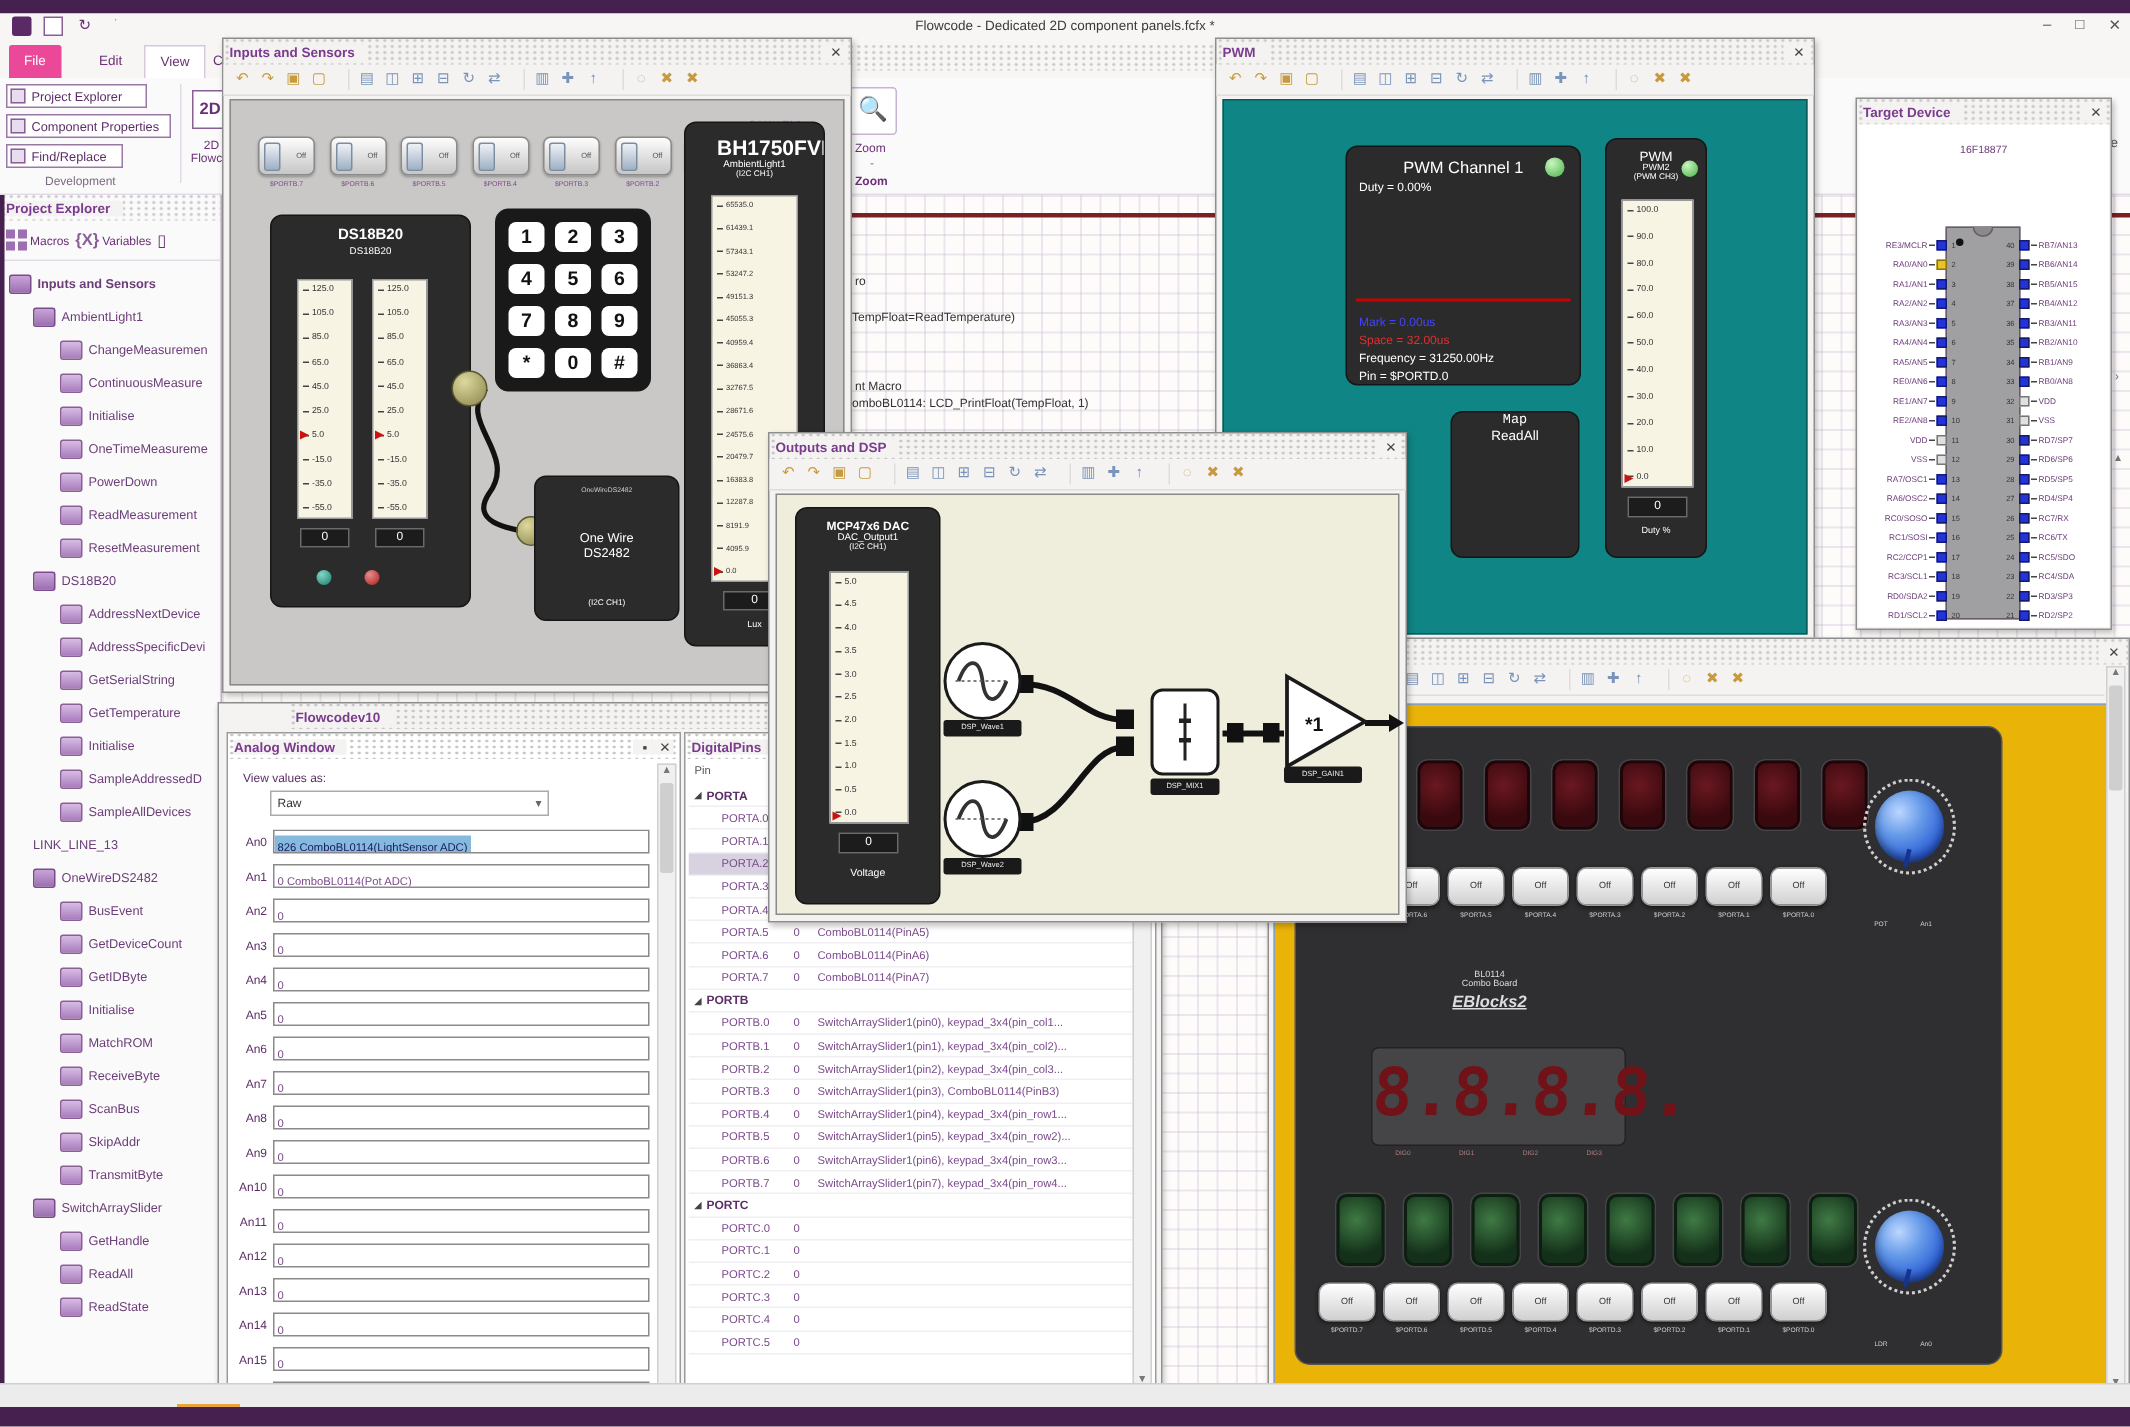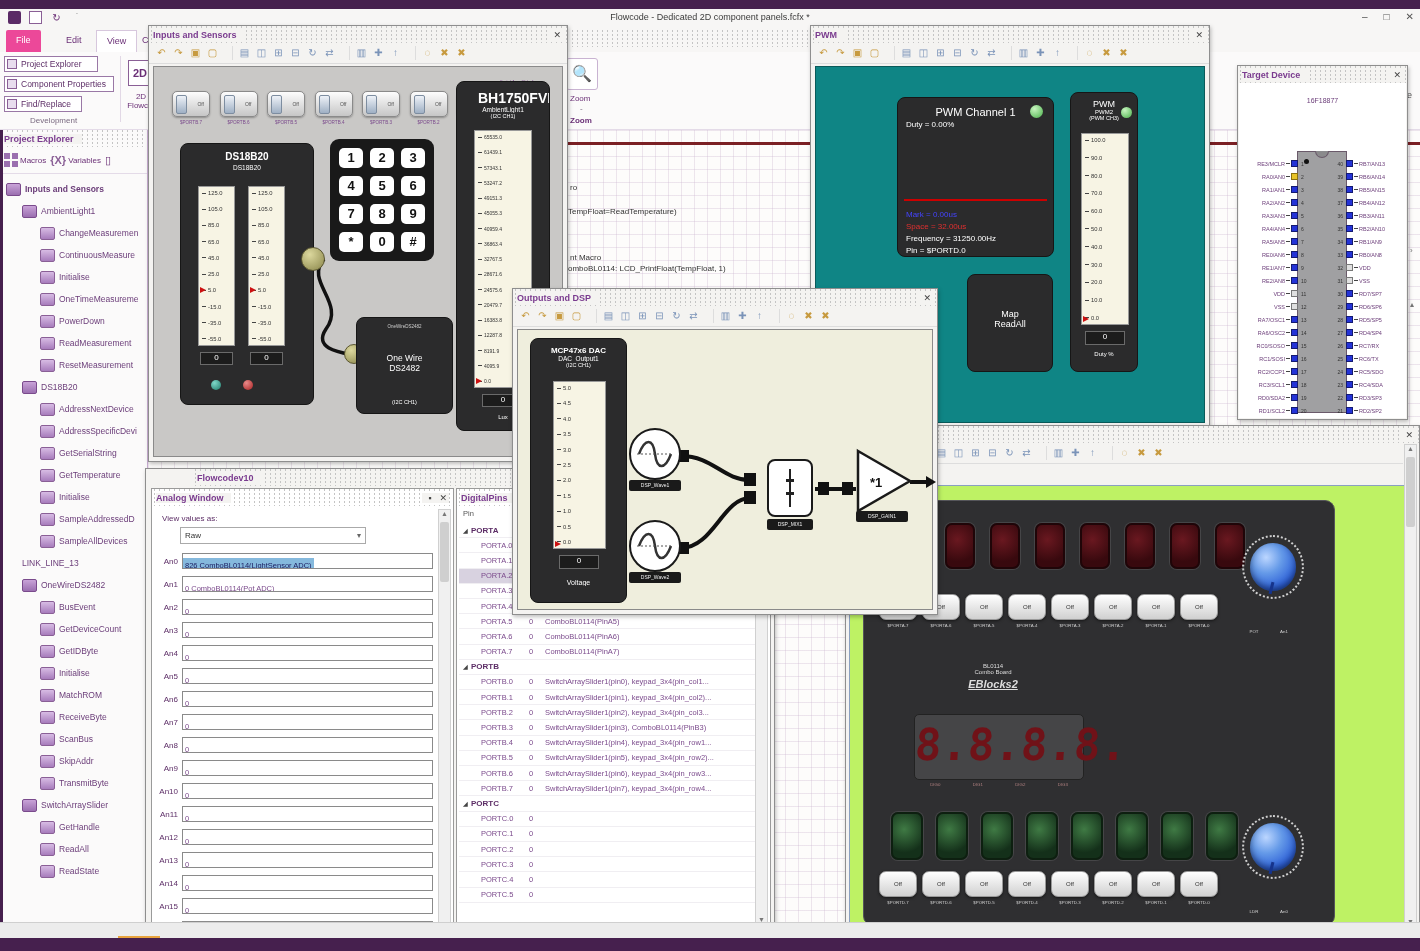--- a/index.html
+++ b/index.html
@@ -690,21 +690,21 @@
                 <span class="gdash"></span>
                 <span class="glab">0.0</span>
               </div>
             </div>
           <div class="gmark" style="top:96%;"></div>
         </div>
         <div class="vbox" style="left:14px; top:238px; width:40px; height:14px;">0</div>
         <div class="ct" style="position:absolute; left:0; right:0; top:258px; font-size:6px;">Duty %</div>
       </div>
       <div class="comp" style="left:151px; top:207px; width:86px; height:98px;">
-        <div class="ct" style="font-size:9px; margin-top:34px;">Map</div>
+        <div class="ct" style="font-size:9px; font-family:Liberation Mono, monospace;">Map</div>
         <div class="ct" style="font-size:9px;">ReadAll</div>
       </div>
     </div>
   </div>
 
   <div class="win" style="left:1237px; top:65px; width:171px; height:355px;">
     <div class="ftitle">
         <span class="txt">Target Device</span>
         <span class="spring"></span>
         <span class="fx">✕</span>
@@ -1264,21 +1264,21 @@
         <span class="ticon steel">⊟</span>
         <span class="ticon steel">↻</span>
         <span class="ticon steel">⇄</span>
         <span class="ticon steel gsep">▥</span>
         <span class="ticon steel">✚</span>
         <span class="ticon steel">↑</span>
         <span class="ticon tan gsep">◌</span>
         <span class="ticon tan">✖</span>
         <span class="ticon tan">✖</span>
       </div>
-    <div style="position:absolute; left:3px; top:59px; width:556px; height:456px; background:#bef264; border:1px solid #8aa0c0;">
+    <div style="position:absolute; left:3px; top:43px; width:556px; height:456px; background:#eab308; border:1px solid #8aa0c0;">
       <div style="position:absolute; left:13px; top:14px; width:472px; height:426px; background:#2f2f31; border-radius:10px; border:1px solid #55555a;">
         <div>
             <div class="ledr" style="left: 36px; top: 22px;"></div>
             <div class="ledr" style="left: 81px; top: 22px;"></div>
             <div class="ledr" style="left: 126px; top: 22px;"></div>
             <div class="ledr" style="left: 171px; top: 22px;"></div>
             <div class="ledr" style="left: 216px; top: 22px;"></div>
             <div class="ledr" style="left: 261px; top: 22px;"></div>
             <div class="ledr" style="left: 306px; top: 22px;"></div>
             <div class="ledr" style="left: 351px; top: 22px;"></div>

